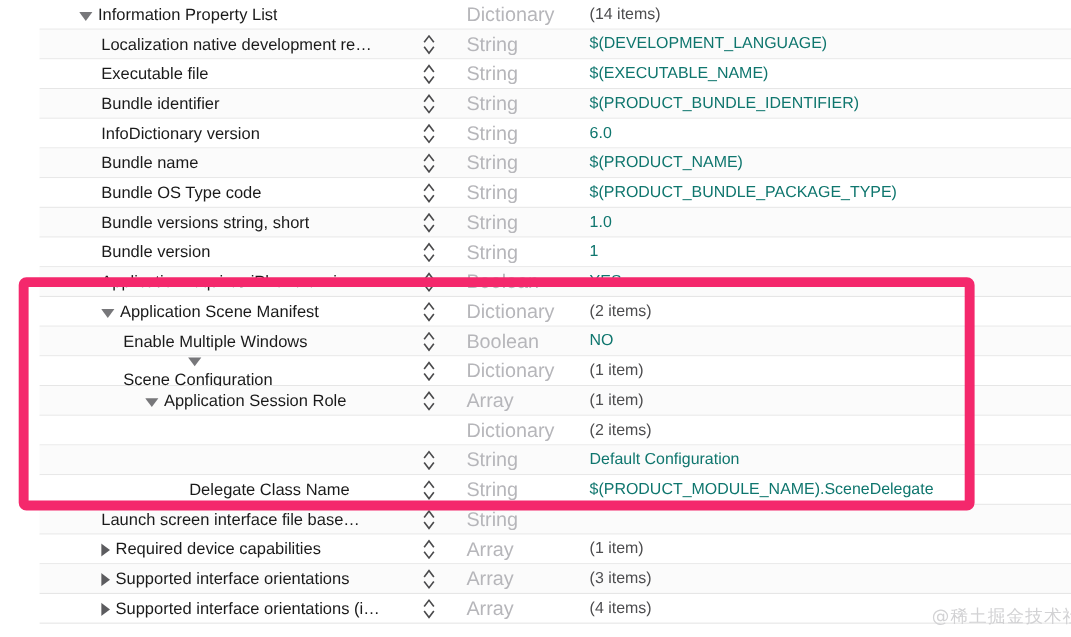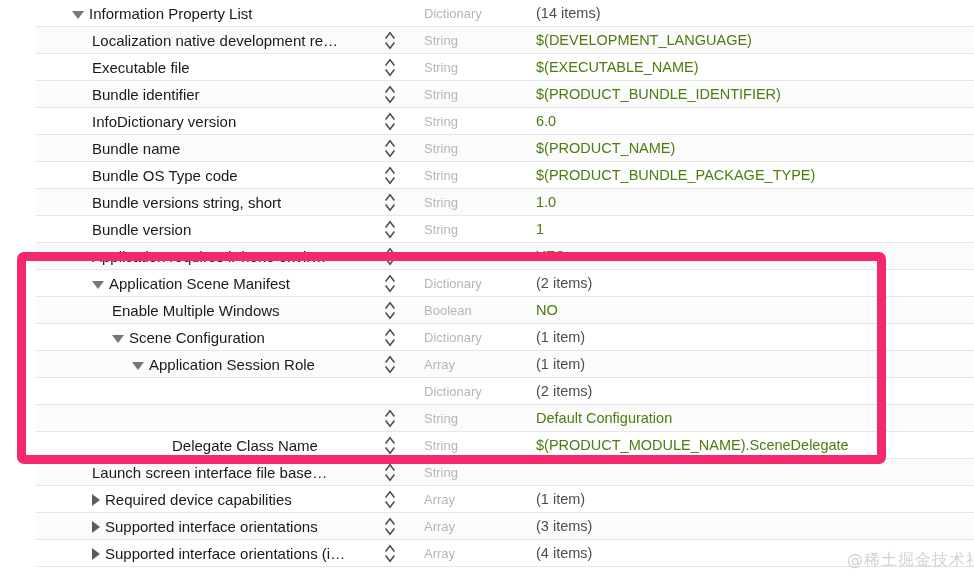--- a/index.html
+++ b/index.html
@@ -78,33 +78,33 @@
     height: 23px;
   }
   .stepper svg { display: block; }
 
   .type {
     position: absolute;
     left: 388px;
     top: 0;
     height: 27px;
     line-height: 27px;
-    font-size: 13px;
+    font-size: 18px;
     color: #b6b6ba;
     white-space: nowrap;
   }
 
   .value {
     position: absolute;
     left: 500px;
     top: 0;
     height: 27px;
     line-height: 27px;
     font-size: 14.5px;
-    color: #4d7c0f;
+    color: #0f766e;
     white-space: nowrap;
   }
   .value.muted { color: #4d4d4f; }
 
   
   #highlight {
     position: absolute;
     left: 17px;
     top: 252px;
     width: 869px;
@@ -289,21 +289,21 @@
         <div class="stepper">
           <svg width="16" height="23" viewBox="0 0 16 23">
             <path d="M8 2.5 L13 9 L11.8 9.9 L8 4.9 L4.2 9.9 L3 9 Z" fill="#4a4a4c"></path>
             <path d="M8 20.5 L3 14 L4.2 13.1 L8 18.1 L11.8 13.1 L13 14 Z" fill="#4a4a4c"></path>
           </svg>
         </div>
         <div class="type">Boolean</div>
         <div class="value">NO</div>
       </div>
       <div class="row">
-        <div class="key" style="left: 76px;">
+        <div class="key" style="left: 76px; flex-direction: column;">
           <span class="disc open"></span>
           <span class="keytext">Scene Configuration</span>
         </div>
         <div class="stepper">
           <svg width="16" height="23" viewBox="0 0 16 23">
             <path d="M8 2.5 L13 9 L11.8 9.9 L8 4.9 L4.2 9.9 L3 9 Z" fill="#4a4a4c"></path>
             <path d="M8 20.5 L3 14 L4.2 13.1 L8 18.1 L11.8 13.1 L13 14 Z" fill="#4a4a4c"></path>
           </svg>
         </div>
         <div class="type">Dictionary</div>

